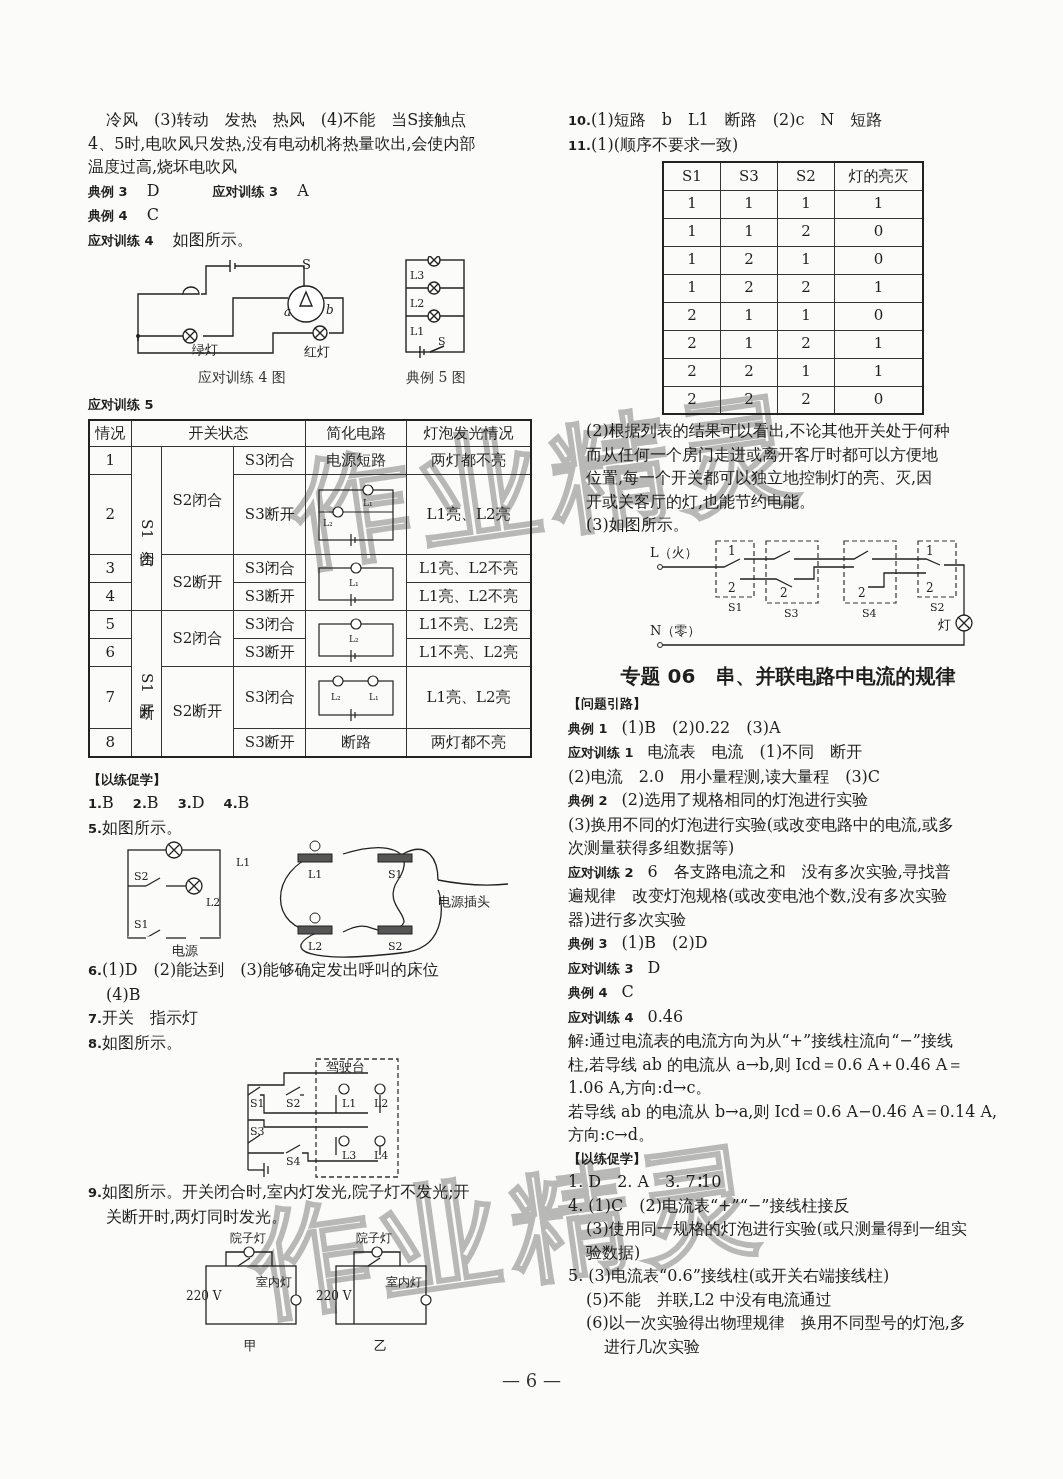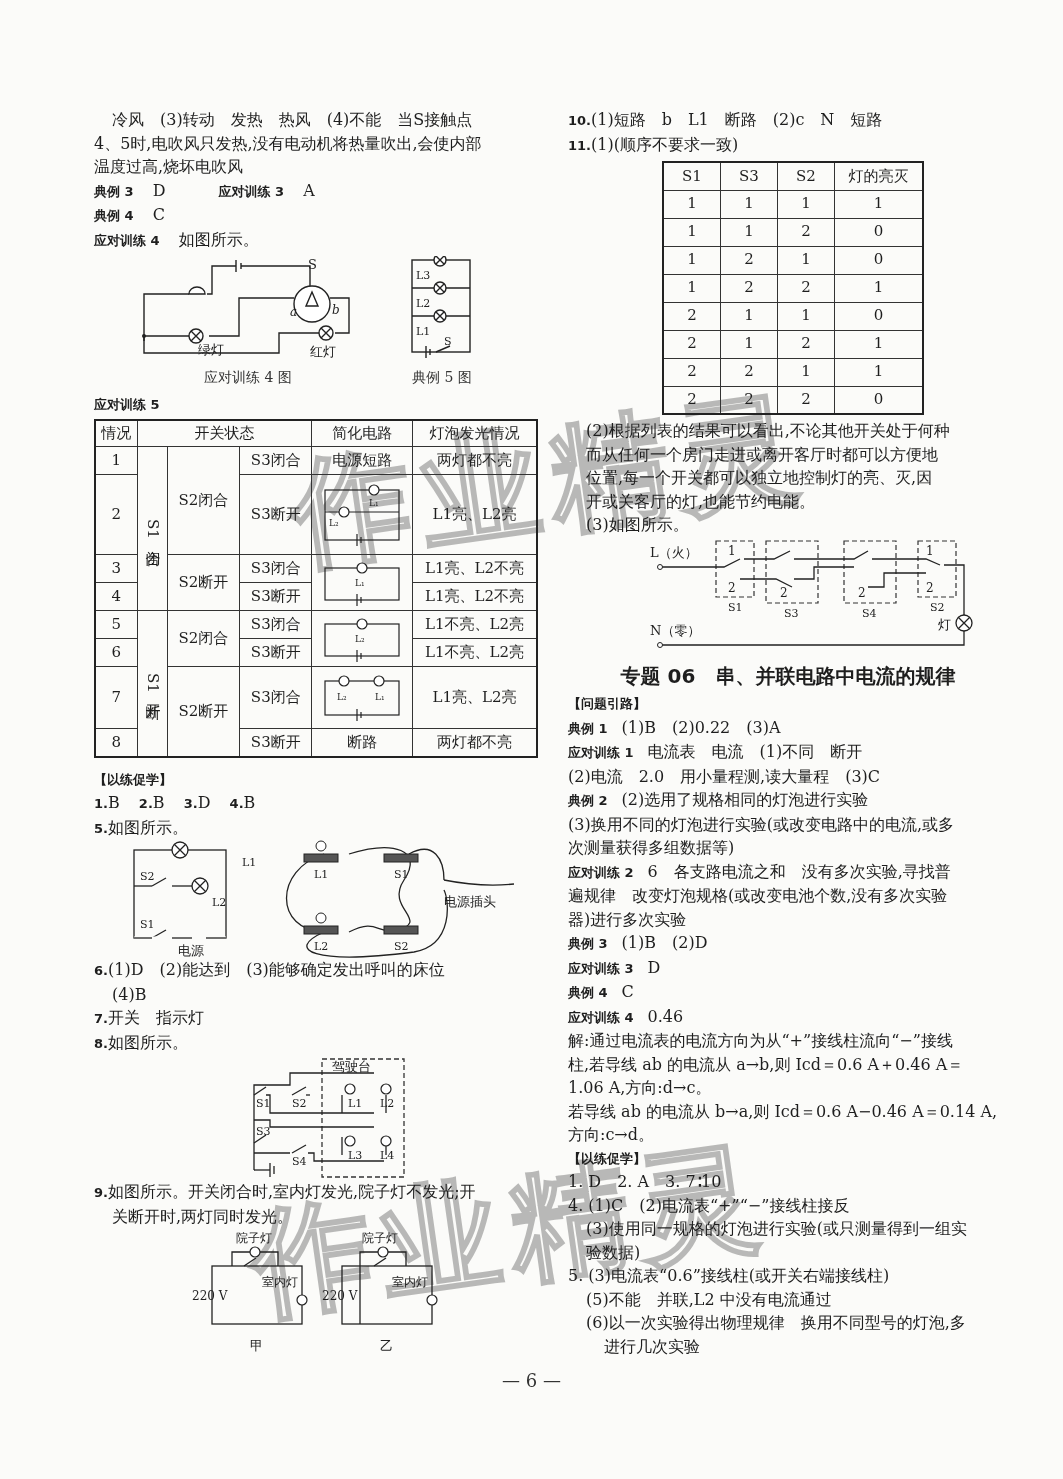--- a/index.html
+++ b/index.html
@@ -3,21 +3,21 @@
 <meta charset="utf-8">
 <style>
   html, body { margin: 0; padding: 0; }
   body {
     width: 1063px; height: 1479px; position: relative; overflow: hidden;
     background: #fbfbf9;
     font-family: "DejaVu Serif", "Liberation Serif", serif;
     color: #1e1e1e;
   }
   .col { position: absolute; top: 108px; font-size: 16px; line-height: 23.5px; }
-  .col-left { left: 94px; width: 445px; }
+  .col-left { left: 88px; width: 445px; }
   .col-right { left: 568px; width: 440px; }
   .line { white-space: nowrap; }
   .indent { padding-left: 18px; }
   .indent2 { padding-left: 36px; }
   .b { font-family: "DejaVu Sans", "Liberation Sans", sans-serif; font-weight: bold; font-size: 13px; }
   .sp { display: inline-block; width: 14px; }
   .sp2 { display: inline-block; width: 48px; }
   .para { text-indent: 18px; }
   .fig { position: relative; margin: 4px 0; }
   .caption { font-size: 14px; text-align: center; color: #333; }

